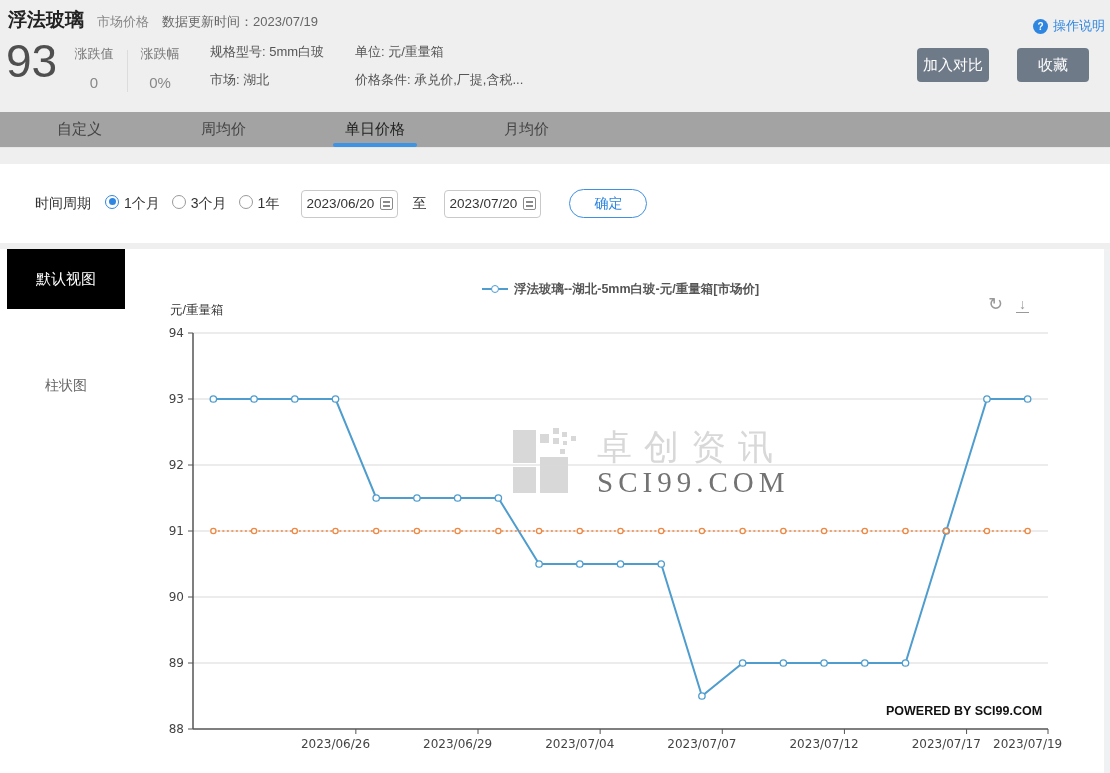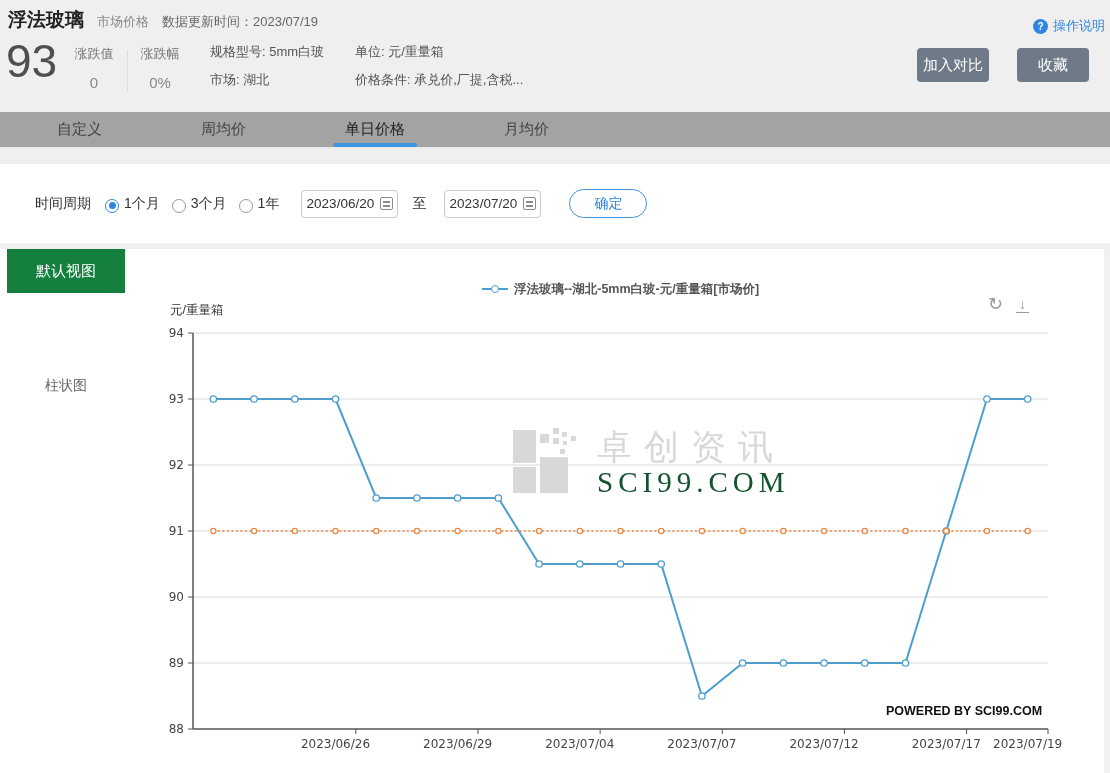--- a/index.html
+++ b/index.html
@@ -27,51 +27,51 @@
 
   
   .tabbar { position:absolute; left:0; top:112px; width:1110px; height:36px; background:#a3a3a3; border-bottom:1px solid #e7e7e7; display:flex; align-items:stretch; padding-left:45px; gap:75px; }
   .tab { position:relative; display:flex; align-items:center; padding:0 12px; font-size:15px; color:#444; cursor:pointer; }
   .tab.active { color:#1f1f1f; }
   .tab.active::after { content:""; position:absolute; left:0; right:0; bottom:0; height:4px; background:#3e93e2; border-radius:2px; }
 
   
   .filter { position:absolute; left:0; top:164px; width:1110px; height:79px; background:#fff; display:flex; align-items:center; padding-left:35px; }
   .f-label { font-size:14px; color:#333; margin-right:14px; }
-  .radio { display:flex; align-items:flex-end; gap:5px; margin-right:12px; font-size:14px; color:#333; cursor:pointer; }
+  .radio { display:flex; align-items:flex-start; gap:5px; margin-right:12px; font-size:14px; color:#333; cursor:pointer; }
   .r-circle { width:14px; height:14px; border-radius:50%; border:1px solid #9a9a9a; position:relative; background:#fff; }
   .radio.selected .r-circle { border:1.5px solid #2f86e0; }
   .radio.selected .r-circle::after { content:""; position:absolute; inset:2.5px; border-radius:50%; background:#2f86e0; }
   .datebox { width:97px; height:28px; border:1px solid #c9c9c9; border-radius:4px; display:flex; align-items:center; justify-content:center; gap:6px; font-size:13.5px; color:#333; margin-left:10px; cursor:pointer; background:#fff; }
   .cal-icon { width:13px; height:13px; border:1px solid #8a8a8a; border-radius:2px; position:relative; display:inline-block; }
   .cal-icon i { position:absolute; left:2px; right:2px; height:1.5px; background:#8a8a8a; }
   .cal-icon i.l1 { top:3px; } .cal-icon i.l2 { top:7px; }
   .f-to { margin:0 8px 0 14px; font-size:14px; color:#333; }
   .confirm { margin-left:28px; width:78px; height:29px; border:1px solid #3e90e5; background:#fff; color:#2f86e0; font-size:14px; border-radius:15px; cursor:pointer; font-family:inherit; }
 
   
   .chart-section { position:absolute; left:0; top:249px; width:1110px; height:524px; background:#fff; }
-  .side-default { position:absolute; left:7px; top:0; width:118px; height:44px; background:#15803d; color:#fff; font-size:15px; display:flex; align-items:center; justify-content:center; cursor:pointer; }
+  .side-default { position:absolute; left:7px; top:0; width:118px; height:60px; background:#000000; color:#fff; font-size:15px; display:flex; align-items:center; justify-content:center; cursor:pointer; }
   .side-bar { position:absolute; left:7px; top:88px; width:118px; text-align:center; color:#666; font-size:14px; cursor:pointer;margin-top:40px; }
   .legend { position:absolute; left:193px; top:30px; width:855px; height:20px; display:flex; justify-content:center; align-items:center; gap:26px; }
   .lg-item { display:flex; align-items:center; gap:6px; font-size:12.5px; color:#555; cursor:pointer;font-weight:bold; }
   .lg-mark { position:relative; width:26px; height:8px; }
   .lg-mark .ln { position:absolute; left:0; right:0; top:3px; height:2px; }
   .lg-mark .dot { position:absolute; left:9px; top:0; width:8px; height:8px; border-radius:50%; background:#fff; border:1.5px solid; }
   .yunit { position:absolute; left:170px; top:53px; font-size:12.5px; color:#333; }
   .chart-tools { position:absolute; left:988px; top:46px; display:flex; gap:13px; align-items:flex-end; color:#999; }
   .tool { cursor:pointer; }
   .tool.refresh { font-size:18px; line-height:18px; }
   .tool.dl { display:flex; flex-direction:column; align-items:center; }
   .dl-arrow { font-size:14px; line-height:13px; }
   .dl-bar { width:13px; height:1.5px; background:#999; margin-top:1px; }
   #chart-svg { position:absolute; left:130px; top:0; font-family:"DejaVu Sans","Liberation Sans",sans-serif; }
   .watermark { position:absolute; left:513px; top:179px; display:flex; gap:14px; align-items:flex-start; pointer-events:none; }
   .wm-text .cn { font-size:35px; color:#d8d8d8; letter-spacing:12px; line-height:1.1; white-space:nowrap; }
-  .wm-text .en { font-family:"Liberation Serif","DejaVu Serif",serif; font-size:29px; color:#14532d; letter-spacing:5px; line-height:1.05; }
+  .wm-text .en { font-family:"Liberation Serif","DejaVu Serif",serif; font-size:29px; color:#737373; letter-spacing:5px; line-height:1.05; }
   .powered { position:absolute; left:886px; top:455px; font-size:12.5px; font-weight:700; color:#111; }
   .right-strip { position:absolute; left:1104px; top:0; width:6px; height:524px; background:#f0f1f2; }
 </style>
 </head>
 <body>
 
 <div class="header">
   <div class="h-title">浮法玻璃</div>
   <div class="h-cat">市场价格</div>
   <div class="h-update">

